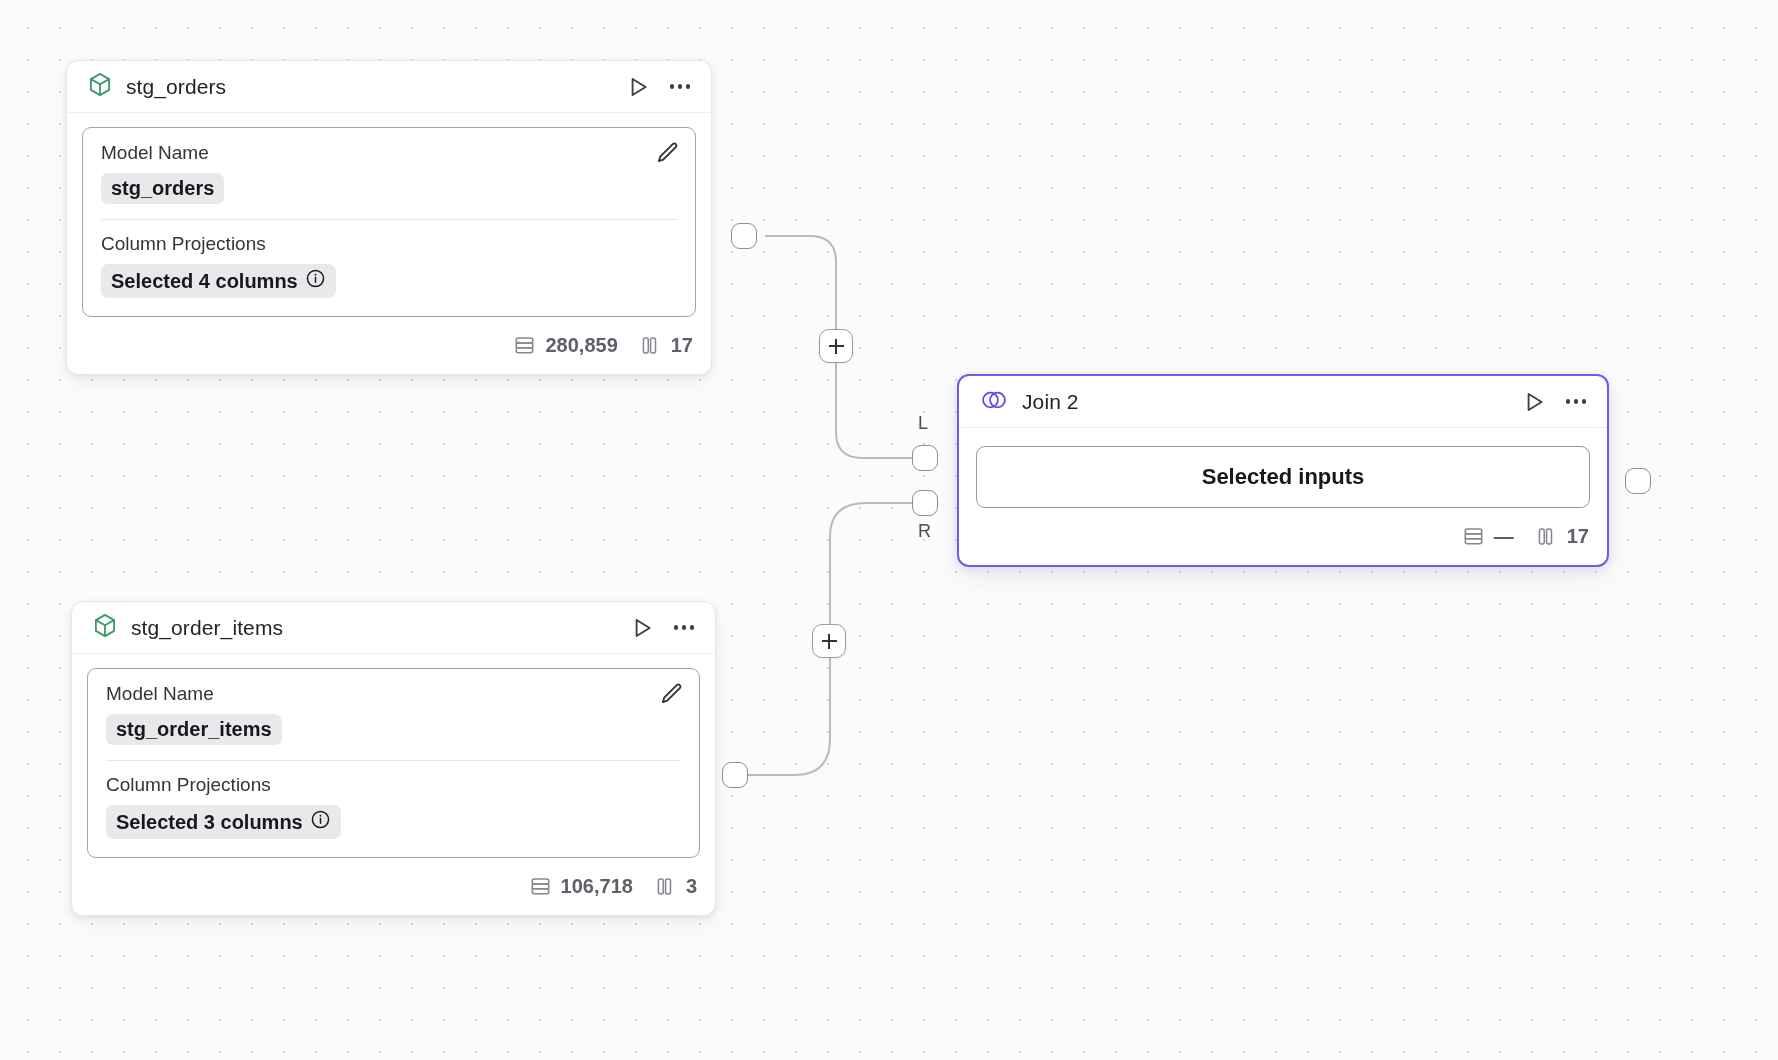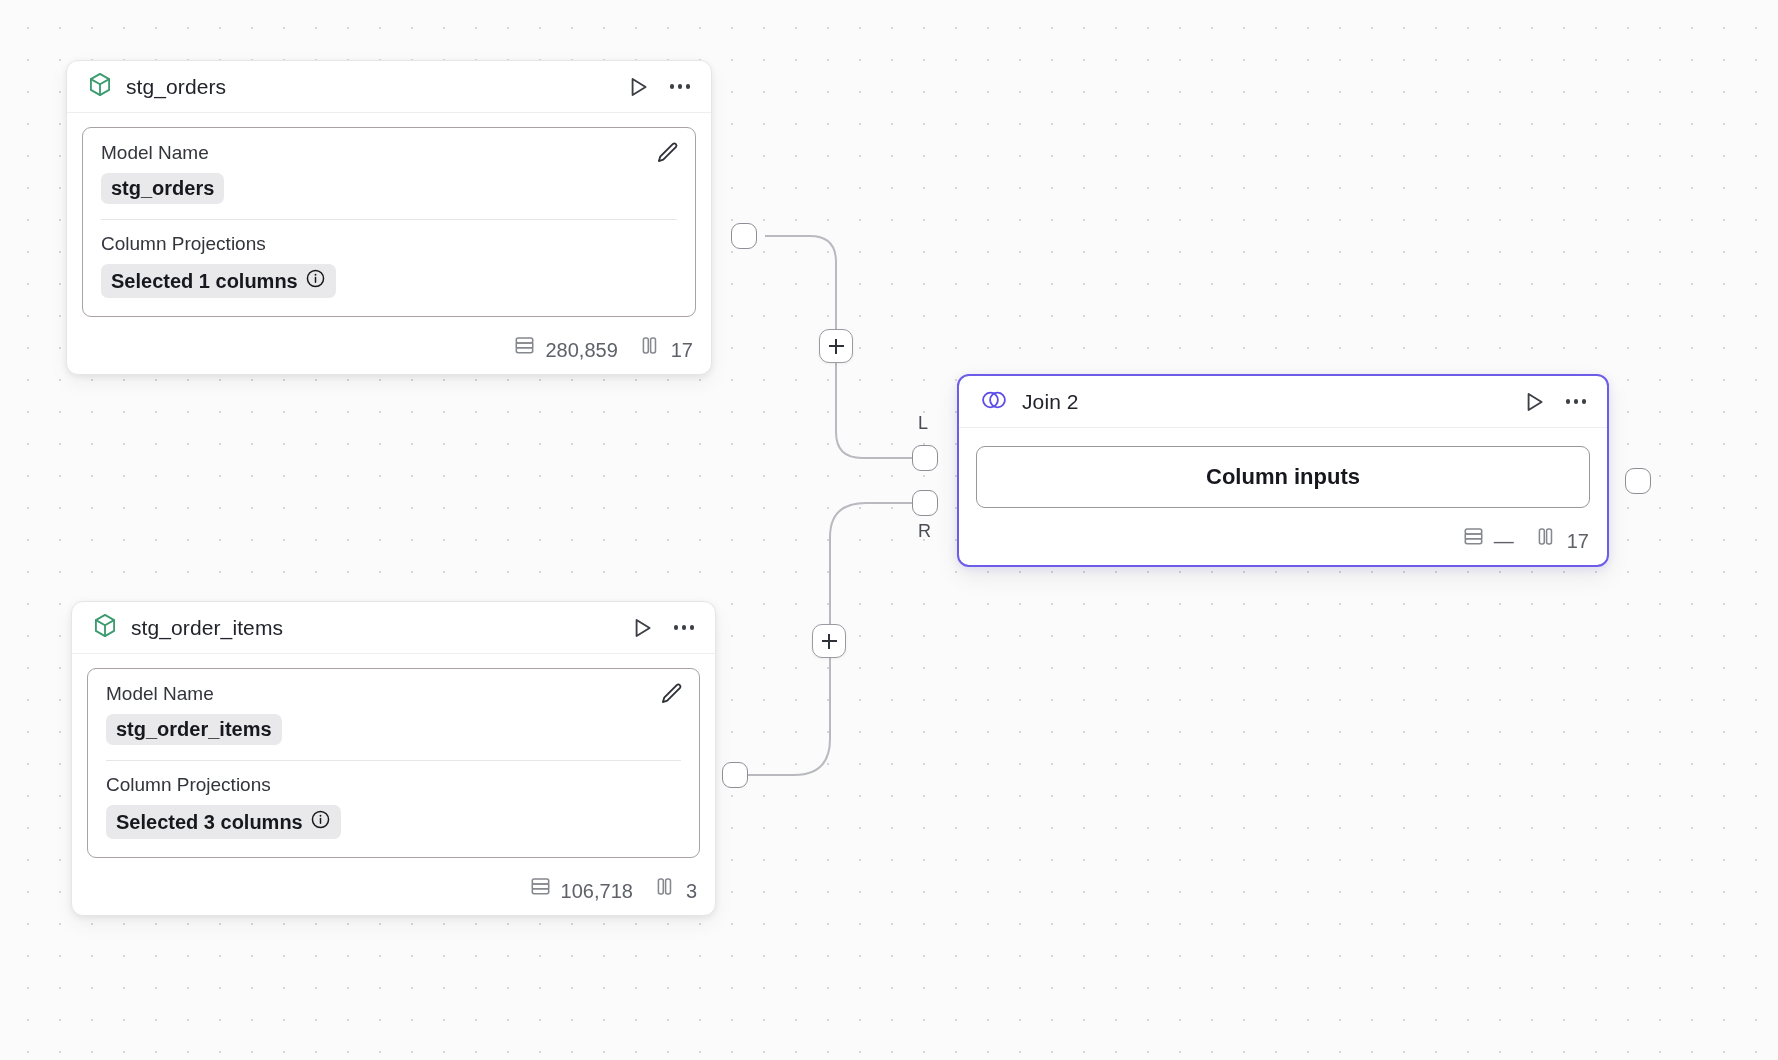--- a/index.html
+++ b/index.html
@@ -67,21 +67,21 @@
     border-radius: 7px; padding: 4px 10px;
   }
   .pencil { position: absolute; top: 12px; right: 14px; cursor: pointer; }
   .divider { height: 1px; background: #e6e6e9; margin: 15px 0 13px 0; }
 
   .node-footer {
     display: flex; align-items: center; justify-content: flex-end;
     gap: 9px; padding: 7px 18px 12px 18px;
     color: #5f6169; font-size: 20px;
   }
-  .stat { display: flex; align-items: flex-end; gap: 9px; }
+  .stat { display: flex; align-items: flex-start; gap: 9px; font-weight: bold; }
   .stat + .stat { margin-left: 12px; }
 
   
   .combine-box {
     border: 1px solid #9b9794;
     border-radius: 9px;
     height: 62px;
     display: flex; align-items: center; justify-content: center;
     font-size: 22px; font-weight: bold; color: #16181d;
     margin: 4px 2px 0 2px;
@@ -161,21 +161,21 @@
             <path d="M16.6 3.6a2 2 0 0 1 2.8 2.8L7.6 18.2 3.6 19.4l1.2-4z"></path>
           </svg>
         </span>
         <div class="panel-label">Model Name</div>
         <span class="pill">
           <span>stg_orders</span>
         </span>
         <div class="divider"></div>
         <div class="panel-label">Column Projections</div>
         <span class="pill">
-          <span>Selected 1 columns</span>
+          <span>Selected 4 columns</span>
           <span>
             <svg width="21" height="21" viewBox="0 0 24 24" fill="none" stroke="#16181d" stroke-width="1.7">
               <circle cx="12" cy="12" r="9.2"></circle>
                 <path d="M12 10.8v5.6" stroke-linecap="round"></path>
               <circle cx="12" cy="7.7" r="1.05" fill="#16181d" stroke="none"></circle>
             </svg>
           </span>
         </span>
       </div>
     </div>
@@ -295,21 +295,21 @@
             </svg>
         </span>
         <span class="icon-btn dots">
           <span></span>
             <span></span>
             <span></span>
         </span>
       </span>
     </div>
     <div class="node-body">
-      <div class="combine-box">Column inputs</div>
+      <div class="combine-box">Selected inputs</div>
     </div>
     <div class="node-footer">
       <span class="stat">
         <span>
           <svg width="23" height="23" viewBox="0 0 24 24" fill="none" stroke="#86888f" stroke-width="1.6" stroke-linecap="round" stroke-linejoin="round">
             <rect x="3.4" y="4.2" width="17.2" height="5.1" rx="2"></rect>
             <rect x="3.4" y="9.3" width="17.2" height="5.1" rx="0"></rect>
             <rect x="3.4" y="14.4" width="17.2" height="5.1" rx="2"></rect>
           </svg>
         </span>

